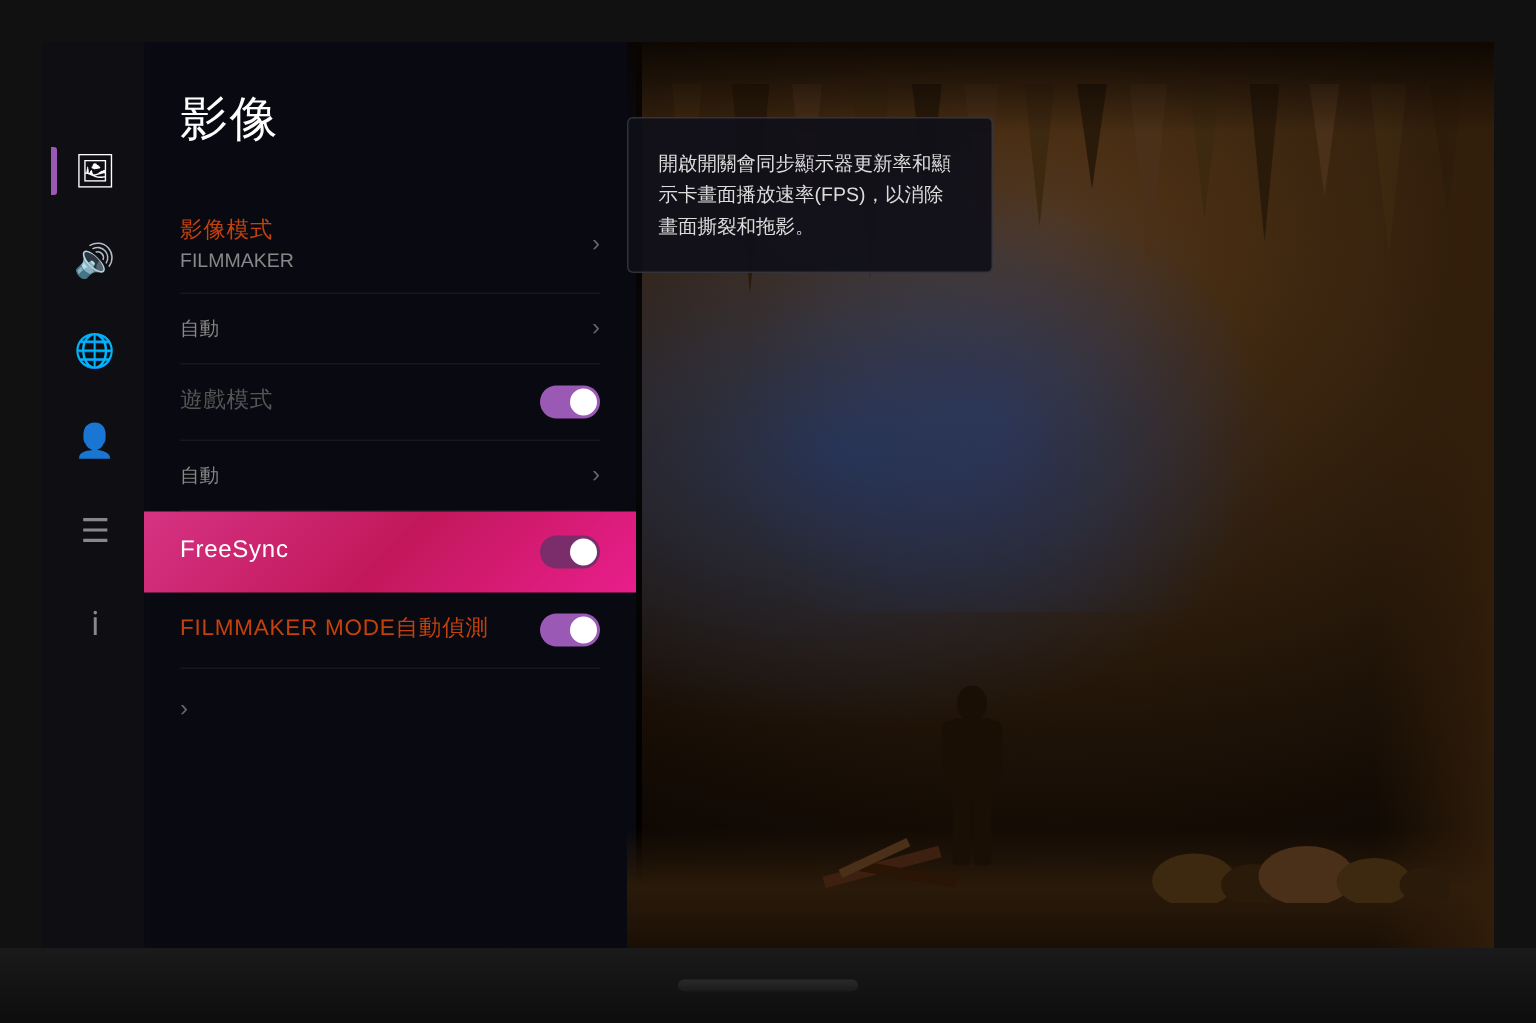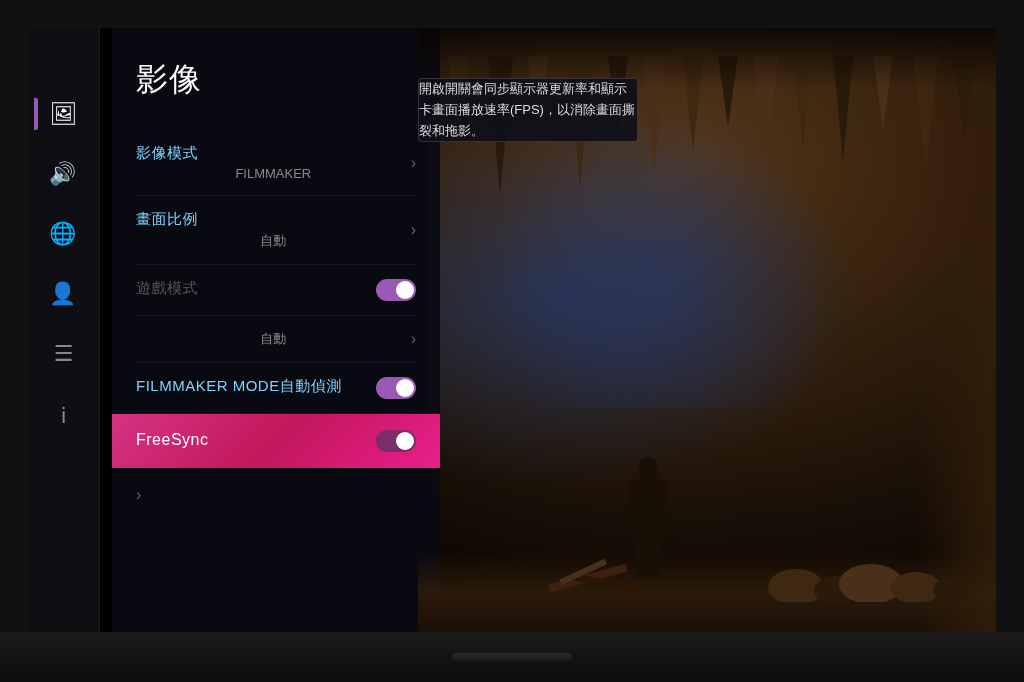--- a/index.html
+++ b/index.html
@@ -100,21 +100,21 @@
       width: 4px;
       height: 32px;
       background: #9b59b6;
       border-radius: 0 2px 2px 0;
     }
 
     
     .menu-panel {
       position: absolute;
       top: 0;
-      left: 84px;
+      left: 68px;
       width: 328px;
       bottom: 0;
       background: rgba(10,10,18,0.92);
       padding: 30px 24px 24px 24px;
     }
 
     .menu-title {
       font-size: 32px;
       color: #fff;
       font-weight: 300;
@@ -134,30 +134,29 @@
 
     .menu-item:last-child {
       border-bottom: none;
     }
 
     .menu-item-content {
       flex: 1;
     }
 
     .menu-item-title {
-      color: #7dd3fc;
+      color: #c2410c;
       font-size: 15px;
       margin-bottom: 3px;
       letter-spacing: 0.5px;
     }
 
     .menu-item-sub {
       color: #888;
       font-size: 13px;
-      text-align: center;
     }
 
     .menu-item.disabled .menu-item-title {
       color: #555;
     }
 
     .menu-item.freesync-item {
       background: linear-gradient(135deg, #d63384, #c2185b, #e91e8c);
       margin: 0 -24px;
       padding: 16px 24px;
@@ -197,25 +196,25 @@
       height: 18px;
       border-radius: 50%;
       background: #fff;
     }
 
     
     .tooltip {
       position: absolute;
       top: 50px;
       left: 390px;
-      width: 220px;
+      width: 244px;
       background: rgba(15,15,25,0.92);
       border: 1px solid rgba(255,255,255,0.15);
       border-radius: 4px;
-      padding: 0;
+      padding: 20px;
       z-index: 10;
     }
 
     .tooltip-text {
       color: #ddd;
       font-size: 13px;
       line-height: 1.6;
     }
 
     
@@ -348,21 +347,20 @@
       <div class="menu-item">
         <div class="menu-item-content">
           <div class="menu-item-title">影像模式</div>
           <div class="menu-item-sub">FILMMAKER</div>
         </div>
         <span class="arrow-icon">›</span>
       </div>
 
       <div class="menu-item">
         <div class="menu-item-content">
-          <div class="menu-item-title">畫面比例</div>
           <div class="menu-item-sub">自動</div>
         </div>
         <span class="arrow-icon">›</span>
       </div>
 
       <div class="menu-item disabled">
         <div class="menu-item-content">
           <div class="menu-item-title">遊戲模式</div>
         </div>
         <div class="toggle on">
@@ -370,34 +368,34 @@
         </div>
       </div>
 
       <div class="menu-item">
         <div class="menu-item-content">
           <div class="menu-item-sub">自動</div>
         </div>
         <span class="arrow-icon">›</span>
       </div>
 
+      <div class="menu-item freesync-item">
+        <div class="menu-item-content">
+          <div class="menu-item-title">FreeSync</div>
+        </div>
+        <div class="toggle on" style="background:#7b2d6b;">
+          <div class="toggle-knob"></div>
+        </div>
+      </div>
+
       <div class="menu-item">
         <div class="menu-item-content">
           <div class="menu-item-title">FILMMAKER MODE自動偵測</div>
         </div>
         <div class="toggle on">
-          <div class="toggle-knob"></div>
-        </div>
-      </div>
-
-      <div class="menu-item freesync-item">
-        <div class="menu-item-content">
-          <div class="menu-item-title">FreeSync</div>
-        </div>
-        <div class="toggle on" style="background:#7b2d6b;">
           <div class="toggle-knob"></div>
         </div>
       </div>
 
       <div class="menu-item" style="margin-top:4px">
         <span class="arrow-icon">›</span>
       </div>
     </div>
 
     <div class="tooltip">

